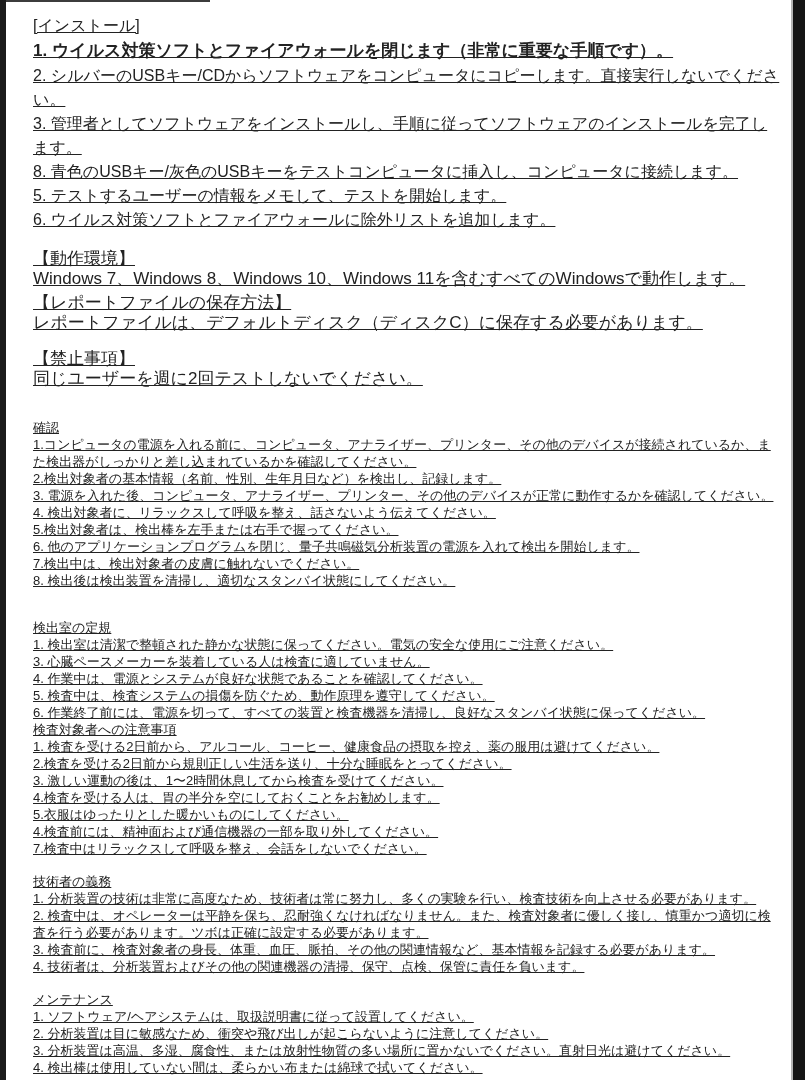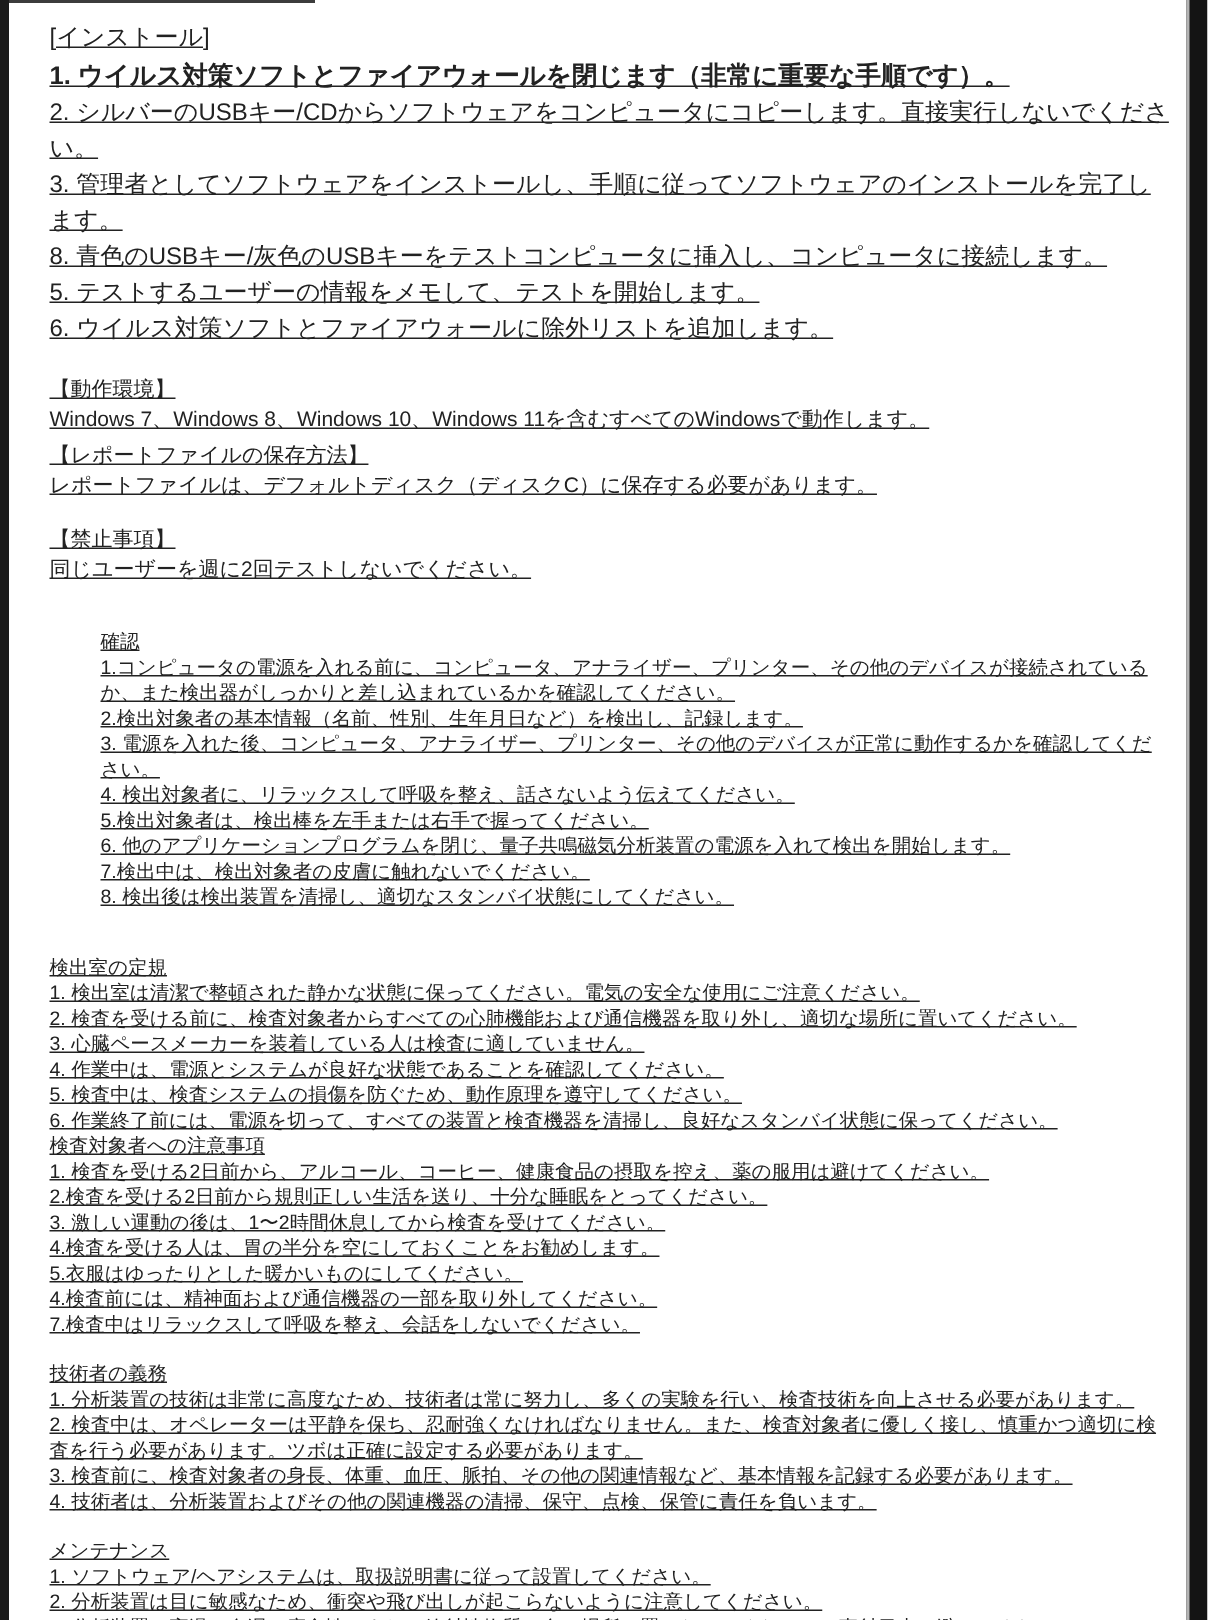--- a/index.html
+++ b/index.html
@@ -34,40 +34,40 @@
   .doc {
     position: absolute;
     left: 33px;
     top: 6px;
     width: 748px;
   }
   .doc p { margin: 0; padding: 0; text-decoration: underline; }
 
   
   section.large  { font-size: 16px;   line-height: 24px; }
-  section.medium { font-size: 14px; line-height: 20px; }
+  section.medium { font-size: 17px; line-height: 20px; }
   section.small  { font-size: 13px;   line-height: 17px; }
 
   
   .line       { white-space: normal; word-break: break-all; }
   .lead       { font-weight: 400; }
   .bold       { font-weight: 700; font-size: 17px; line-height: 26px; }
   .step       { font-weight: 400; }
   .header     { font-weight: 400; }
   .body       { font-weight: 400; }
   .title      { font-weight: 400; }
   .subtitle   { font-weight: 400; }
   .item       { font-weight: 400; }
 
   
   section[data-name="section-install"]               { padding-top: 8px; }
   section[data-name="section-operating-environment"] { margin-top: 17px; }
   section[data-name="section-report-file-save"]      { margin-top: 4px; }
   section[data-name="section-prohibitions"]          { margin-top: 16px; }
-  section[data-name="section-confirmation"]          { margin-top: 30px; margin-left: 34px; }
+  section[data-name="section-confirmation"]          { margin-top: 30px; }
   section[data-name="section-detection-room-rules"]  { margin-top: 30px; }
   section[data-name="section-technician-duties"]     { margin-top: 16px; }
   section[data-name="section-maintenance"]           { margin-top: 16px; }
 </style>
 </head>
 <body data-name="scanned-manual-page">
 
 <div class="edge-top" data-name="photo-edge-top"></div>
 <div class="edge-left" data-name="photo-edge-left"></div>
 <div class="edge-right" data-name="photo-edge-right"></div>
@@ -101,21 +101,20 @@
       <p class="line item" data-name="confirmation-line-4">3. 電源を入れた後、コンピュータ、アナライザー、プリンター、その他のデバイスが正常に動作するかを確認してください。</p>
       <p class="line item" data-name="confirmation-line-5">4. 検出対象者に、リラックスして呼吸を整え、話さないよう伝えてください。</p>
       <p class="line item" data-name="confirmation-line-6">5.検出対象者は、検出棒を左手または右手で握ってください。</p>
       <p class="line item" data-name="confirmation-line-7">6. 他のアプリケーションプログラムを閉じ、量子共鳴磁気分析装置の電源を入れて検出を開始します。</p>
       <p class="line item" data-name="confirmation-line-8">7.検出中は、検出対象者の皮膚に触れないでください。</p>
       <p class="line item" data-name="confirmation-line-9">8. 検出後は検出装置を清掃し、適切なスタンバイ状態にしてください。</p>
     </section>
     <section class="block small" data-name="section-detection-room-rules">
       <p class="line title" data-name="detection-room-rules-line-1">検出室の定規</p>
       <p class="line item" data-name="detection-room-rules-line-2">1. 検出室は清潔で整頓された静かな状態に保ってください。電気の安全な使用にご注意ください。</p>
-      <p class="line item" data-name="detection-room-rules-line-3">2. 検査を受ける前に、検査対象者からすべての心肺機能および通信機器を取り外し、適切な場所に置いてください。</p>
       <p class="line item" data-name="detection-room-rules-line-4">3. 心臓ペースメーカーを装着している人は検査に適していません。</p>
       <p class="line item" data-name="detection-room-rules-line-5">4. 作業中は、電源とシステムが良好な状態であることを確認してください。</p>
       <p class="line item" data-name="detection-room-rules-line-6">5. 検査中は、検査システムの損傷を防ぐため、動作原理を遵守してください。</p>
       <p class="line item" data-name="detection-room-rules-line-7">6. 作業終了前には、電源を切って、すべての装置と検査機器を清掃し、良好なスタンバイ状態に保ってください。</p>
       <p class="line subtitle" data-name="detection-room-rules-line-8">検査対象者への注意事項</p>
       <p class="line item" data-name="detection-room-rules-line-9">1. 検査を受ける2日前から、アルコール、コーヒー、健康食品の摂取を控え、薬の服用は避けてください。</p>
       <p class="line item" data-name="detection-room-rules-line-10">2.検査を受ける2日前から規則正しい生活を送り、十分な睡眠をとってください。</p>
       <p class="line item" data-name="detection-room-rules-line-11">3. 激しい運動の後は、1〜2時間休息してから検査を受けてください。</p>
       <p class="line item" data-name="detection-room-rules-line-12">4.検査を受ける人は、胃の半分を空にしておくことをお勧めします。</p>
       <p class="line item" data-name="detection-room-rules-line-13">5.衣服はゆったりとした暖かいものにしてください。</p>

